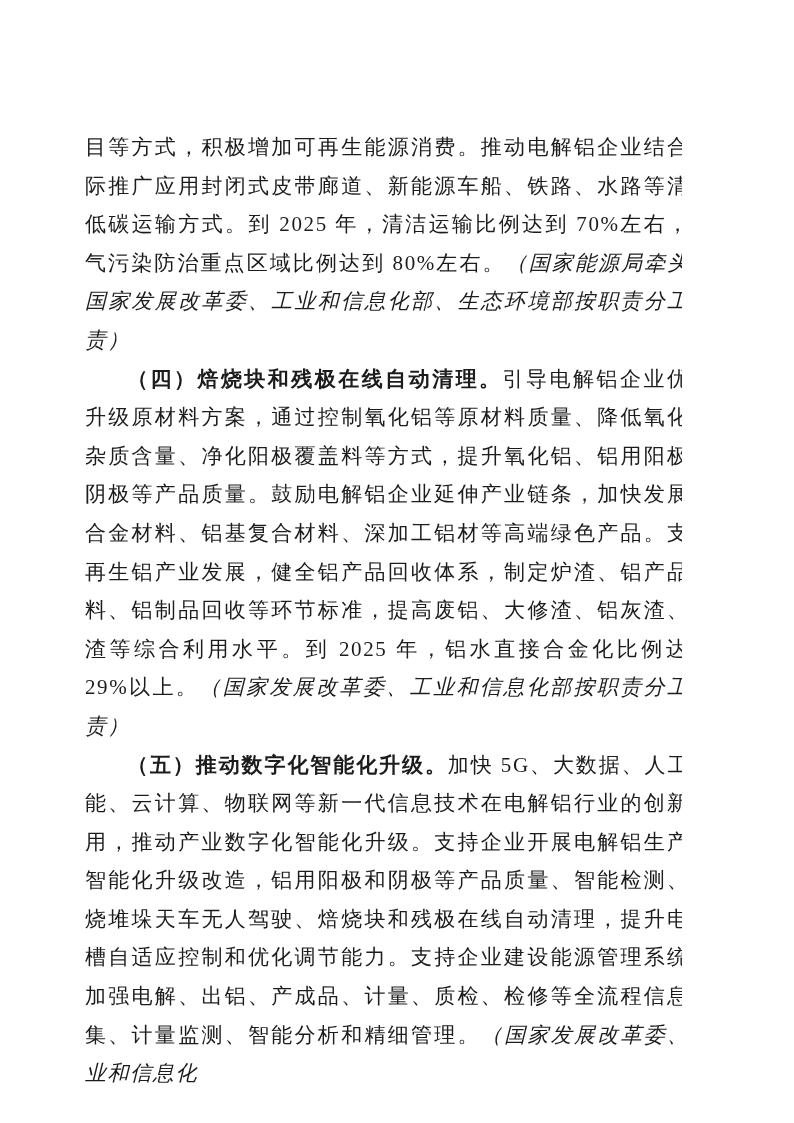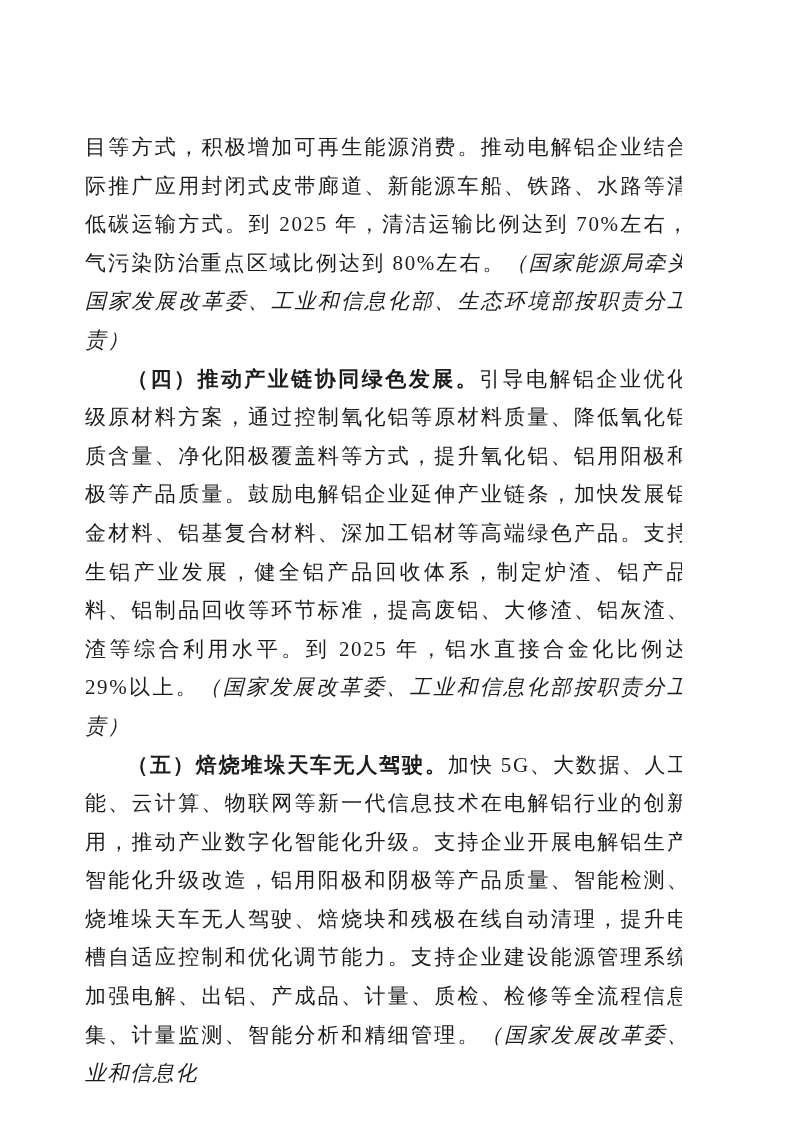--- a/index.html
+++ b/index.html
@@ -42,18 +42,18 @@
   }
 </style>
 </head>
 <body>
 
 <div class="page">
   <div class="content">
 
     <p class="para no-indent"><span class="seg-body">目等方式，积极增加可再生能源消费。推动电解铝企业结合实际推广应用封闭式皮带廊道、新能源车船、铁路、水路等清洁低碳运输方式。到 2025 年，清洁运输比例达到 70%左右，大气污染防治重点区域比例达到 80%左右。</span><span class="seg-kai">（国家能源局牵头，国家发展改革委、工业和信息化部、生态环境部按职责分工负责）</span></p>
 
-    <p class="para"><span class="seg-heading">（四）推动产业链协同绿色发展。</span><span class="seg-body">引导电解铝企业优化升级原材料方案，通过控制氧化铝等原材料质量、降低氧化铝杂质含量、净化阳极覆盖料等方式，提升氧化铝、铝用阳极和阴极等产品质量。鼓励电解铝企业延伸产业链条，加快发展铝合金材料、铝基复合材料、深加工铝材等高端绿色产品。支持再生铝产业发展，健全铝产品回收体系，制定炉渣、铝产品下料、铝制品回收等环节标准，提高废铝、大修渣、铝灰渣、炭渣等综合利用水平。到 2025 年，铝水直接合金化比例达到 29%以上。</span><span class="seg-kai">（国家发展改革委、工业和信息化部按职责分工负责）</span></p>
+    <p class="para"><span class="seg-heading">（四）焙烧块和残极在线自动清理。</span><span class="seg-body">引导电解铝企业优化升级原材料方案，通过控制氧化铝等原材料质量、降低氧化铝杂质含量、净化阳极覆盖料等方式，提升氧化铝、铝用阳极和阴极等产品质量。鼓励电解铝企业延伸产业链条，加快发展铝合金材料、铝基复合材料、深加工铝材等高端绿色产品。支持再生铝产业发展，健全铝产品回收体系，制定炉渣、铝产品下料、铝制品回收等环节标准，提高废铝、大修渣、铝灰渣、炭渣等综合利用水平。到 2025 年，铝水直接合金化比例达到 29%以上。</span><span class="seg-kai">（国家发展改革委、工业和信息化部按职责分工负责）</span></p>
 
-    <p class="para"><span class="seg-heading">（五）焙烧堆垛天车无人驾驶。</span><span class="seg-body">加快 5G、大数据、人工智能、云计算、物联网等新一代信息技术在电解铝行业的创新应用，推动产业数字化智能化升级。支持企业开展电解铝生产线智能化升级改造，铝用阳极和阴极等产品质量、智能检测、焙烧堆垛天车无人驾驶、焙烧块和残极在线自动清理，提升电解槽自适应控制和优化调节能力。支持企业建设能源管理系统，加强电解、出铝、产成品、计量、质检、检修等全流程信息采集、计量监测、智能分析和精细管理。</span><span class="seg-kai">（国家发展改革委、工业和信息化</span></p>
+    <p class="para"><span class="seg-heading">（五）推动数字化智能化升级。</span><span class="seg-body">加快 5G、大数据、人工智能、云计算、物联网等新一代信息技术在电解铝行业的创新应用，推动产业数字化智能化升级。支持企业开展电解铝生产线智能化升级改造，铝用阳极和阴极等产品质量、智能检测、焙烧堆垛天车无人驾驶、焙烧块和残极在线自动清理，提升电解槽自适应控制和优化调节能力。支持企业建设能源管理系统，加强电解、出铝、产成品、计量、质检、检修等全流程信息采集、计量监测、智能分析和精细管理。</span><span class="seg-kai">（国家发展改革委、工业和信息化</span></p>
 
   </div>
 </div>
 
 </body></html>

